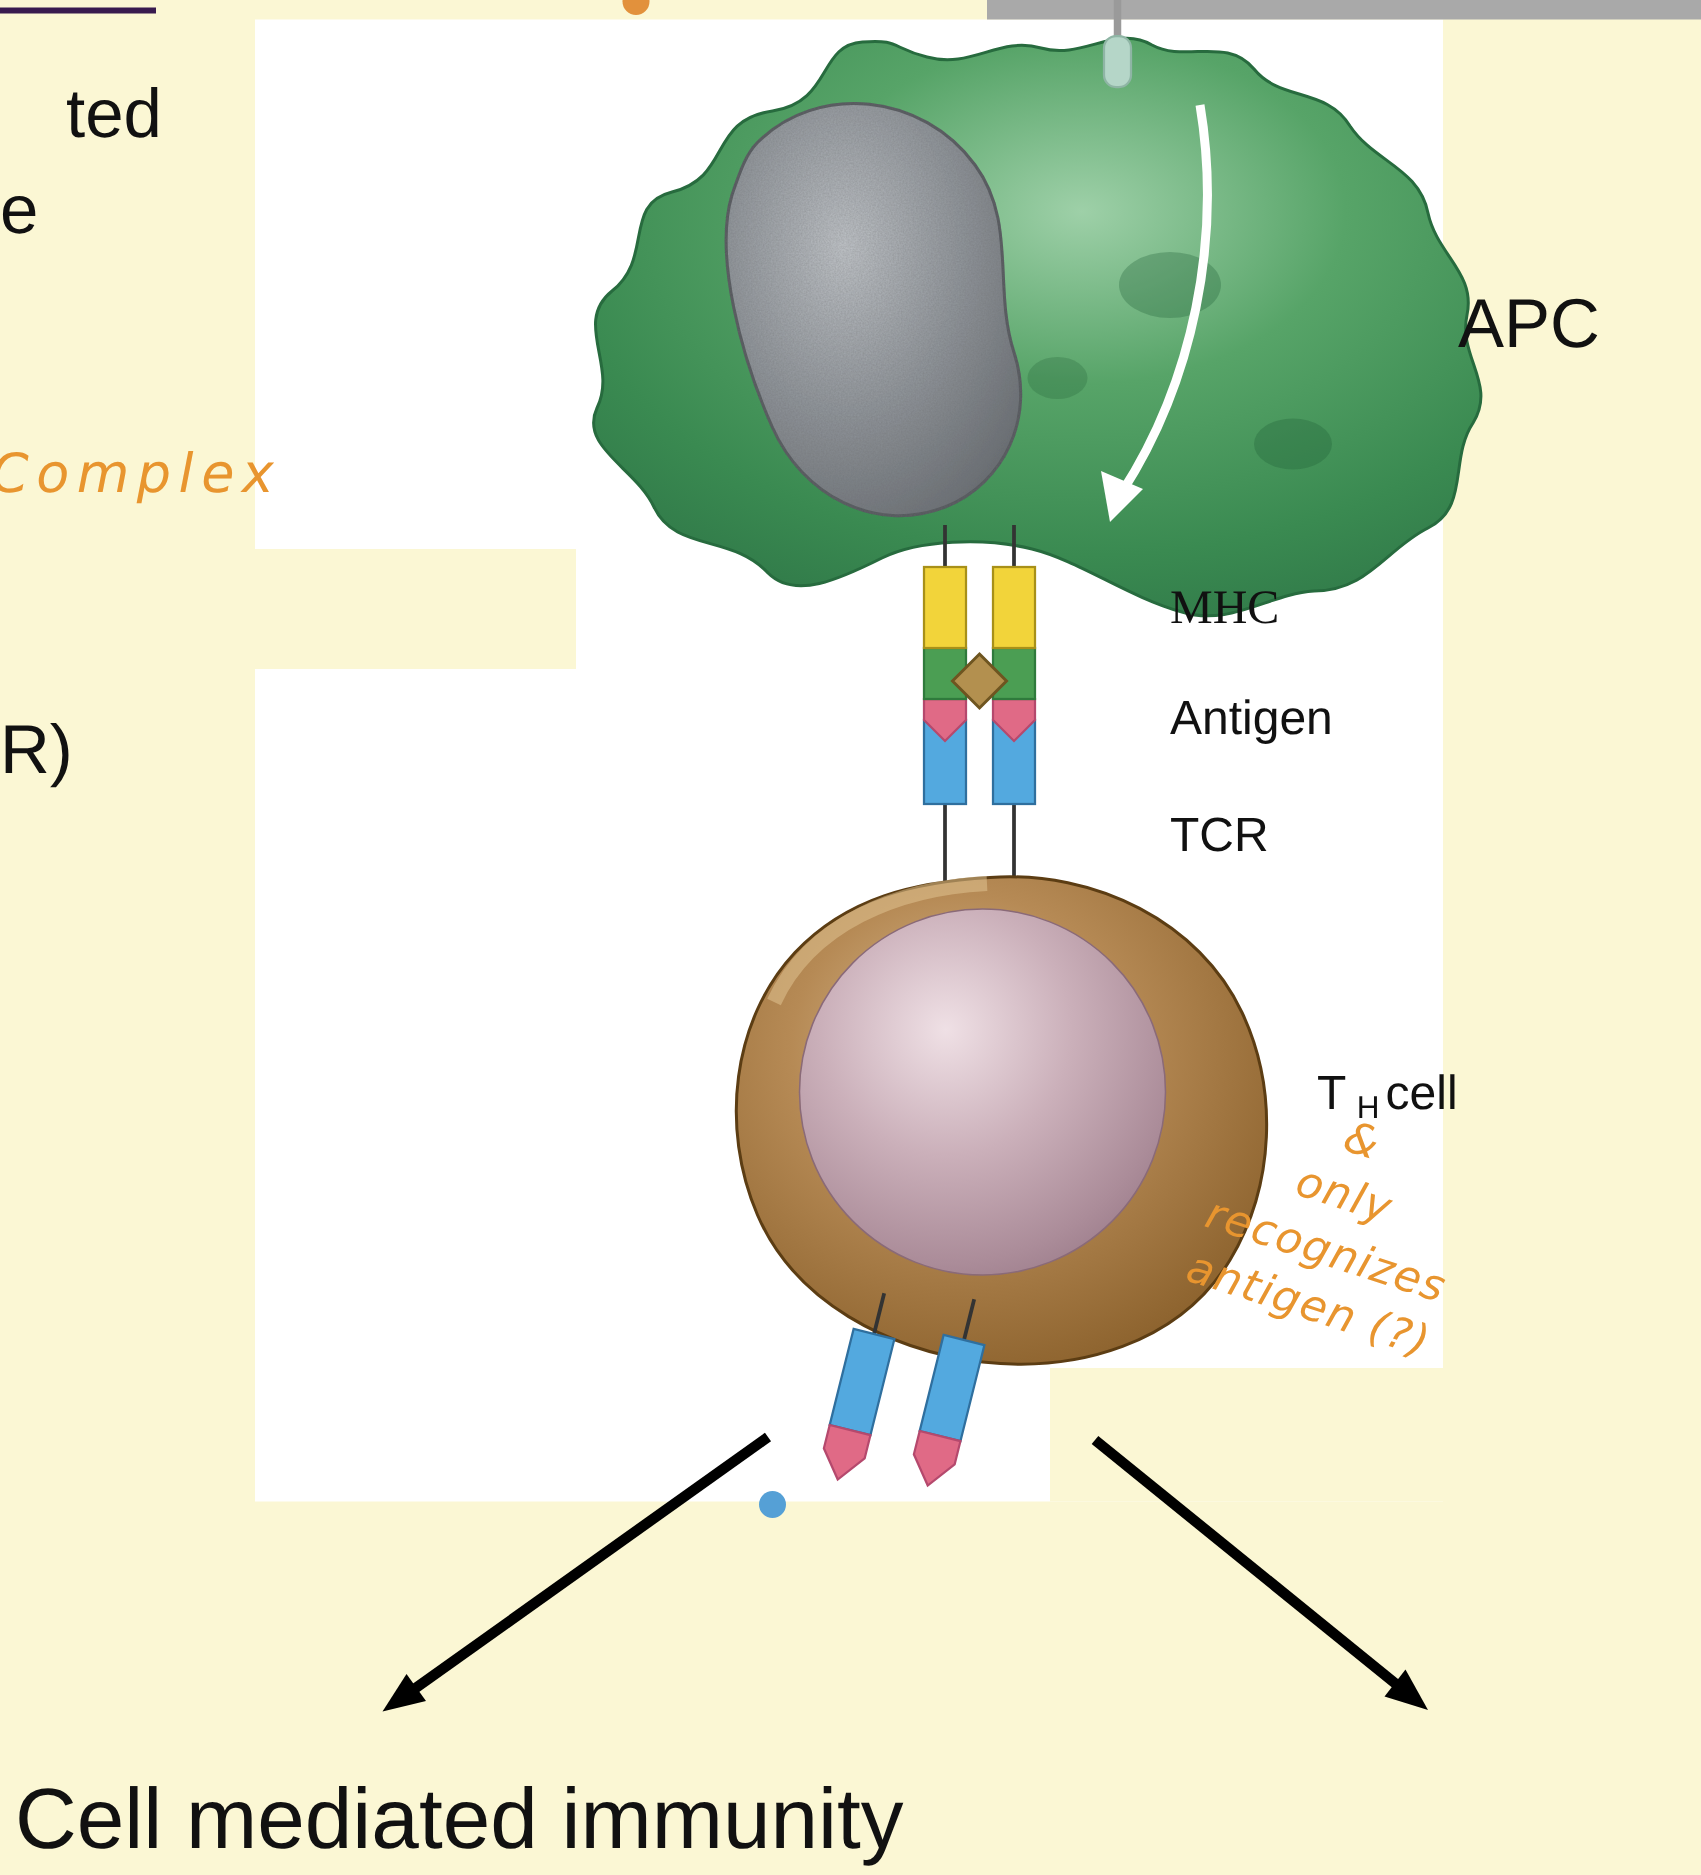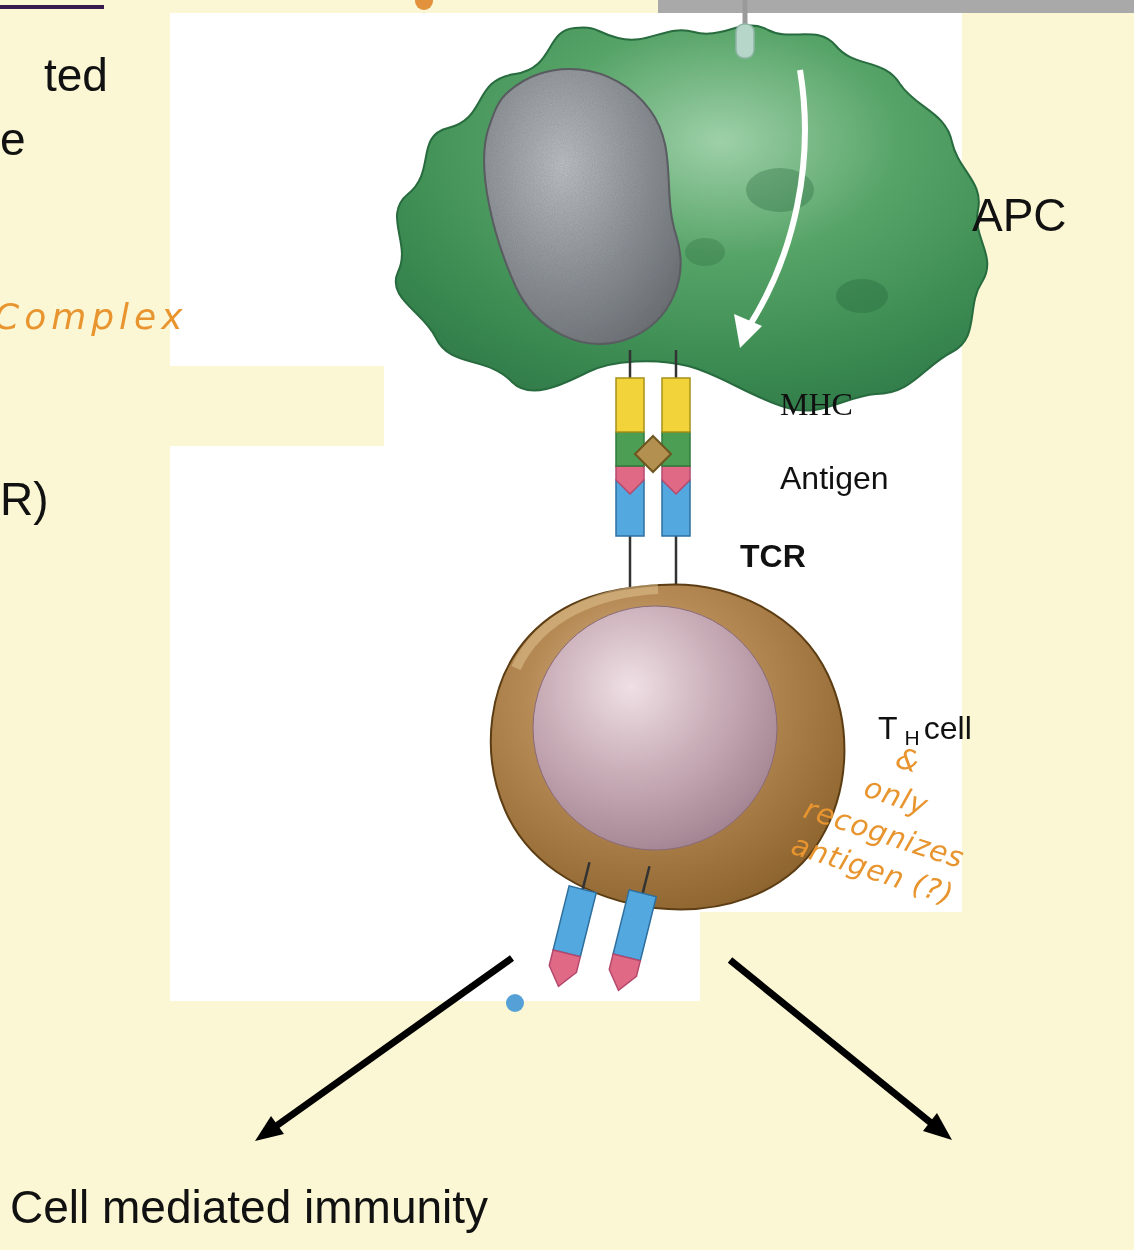--- a/index.html
+++ b/index.html
@@ -15,21 +15,21 @@
   svg.overlay { position:absolute; left:0; top:0; }
   .t { position:absolute; white-space:nowrap; }
   .lbl-big { font-size:46px; }
   .lbl-med { font-size:32px; }
   .sub { font-size:21px; vertical-align:-6px; margin:0 4px 0 7px; }
   .hand { color:#e8952f; font-style:italic; font-family:"DejaVu Sans", sans-serif; }
   .complex { font-size:36px; letter-spacing:5px; }
   .note { left:792px; top:742px; width:244px; transform:rotate(18deg); transform-origin:50% 0;
           text-align:center; font-size:29px; line-height:1.32; letter-spacing:1px; }
   .edge { font-size:46px; }
-  .outcome { font-size:46px; }
+  .outcome { font-size:57px; }
 </style>
 </head>
 <body>
 
 <div class="canvas">
 
   <div class="panel">
     <div class="patch" style="left:0; top:353px; width:214px; height:80px;"></div>
     <div class="patch" style="left:530px; top:899px; width:262px; height:89px;"></div>
   </div>
@@ -146,21 +146,21 @@
     </g>
     <g>
       <line x1="730" y1="960" x2="936" y2="1127" stroke="#000" stroke-width="7"></line>
       <polygon points="952,1140 923,1131 937,1113" fill="#000"></polygon>
     </g>
   </svg>
 
   <div class="t lbl-big" style="left:972px; top:188px;">APC</div>
   <div class="t lbl-med" style="left:780px; top:386px;font-family:Liberation Serif, serif;">MHC</div>
   <div class="t lbl-med" style="left:780px; top:460px;">Antigen</div>
-  <div class="t lbl-med" style="left:740px; top:538px;font-weight:bold;">TCR</div>
+  <div class="t lbl-med" style="left:780px; top:538px;">TCR</div>
 
   <div class="t lbl-med" style="left:878px; top:698px;margin-top:12px;">
     <span>T</span><span class="sub">H</span><span>cell</span>
   </div>
 
   <div class="t edge" style="left:0; top:48px;margin-left:44px;">ted</div>
   <div class="t edge" style="left:0; top:112px;">e</div>
   <div class="t edge" style="left:0; top:472px;">R)</div>
 
   <div class="t hand complex" style="left:-6px; top:296px;">Complex</div>

